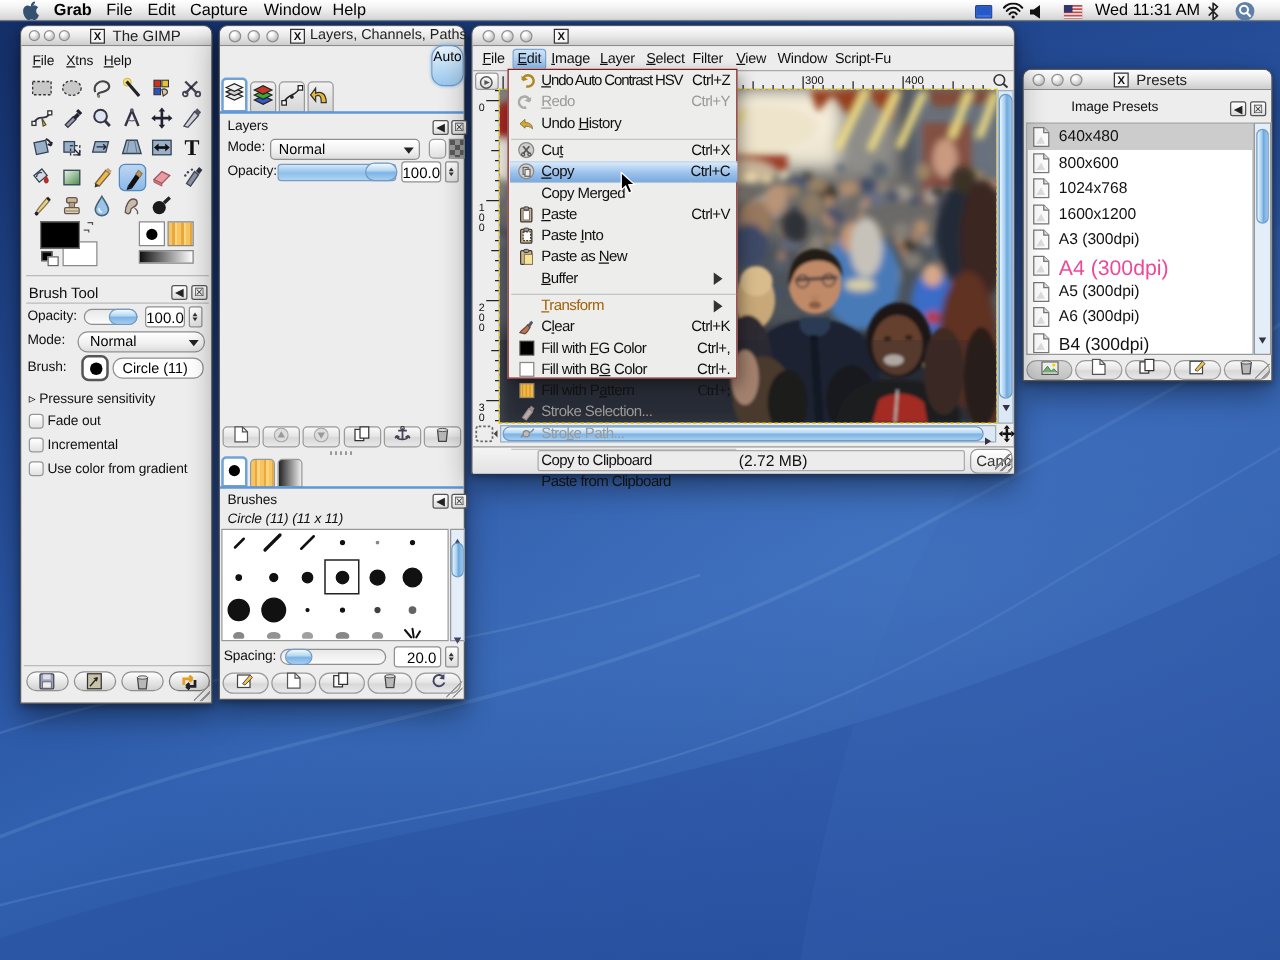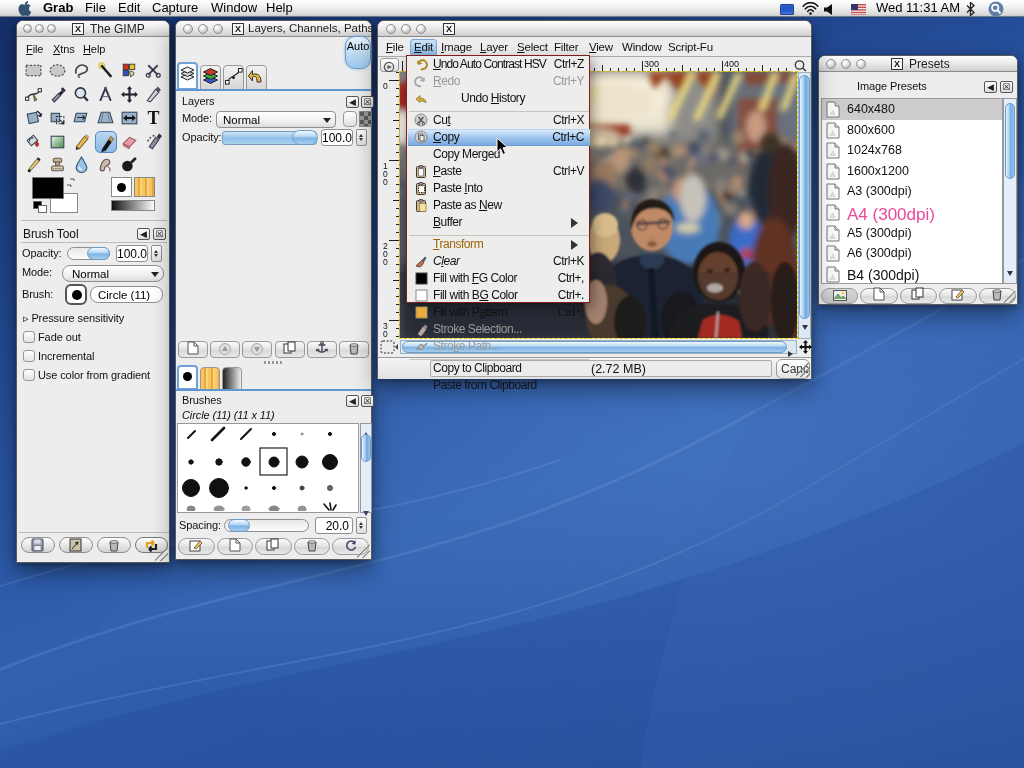--- a/index.html
+++ b/index.html
@@ -1073,21 +1073,21 @@
     <div style="position:absolute;right:5px;top:1px;color:#111;">Ctrl+Z</div>
     <div style="position:absolute;left:7px;top:18px;width:15px;height:15px;"><svg width="15" height="15" viewBox="0 0 15 15">
         <path d="M10,7 A4.5,4.5 0 1 0 7,12" fill="none" stroke="#aaa" stroke-width="2"></path>
         <path d="M10,3.5 L10,8 L5.5,8 Z" fill="#aaa" transform="rotate(20 10 7)"></path>
       </svg></div>
     <div style="position:absolute;left:26px;top:18px;color:#9a9a98;"><u>R</u>edo</div>
     <div style="position:absolute;right:5px;top:18px;color:#9a9a98;">Ctrl+Y</div>
     <div style="position:absolute;left:7px;top:35px;width:15px;height:15px;"><svg width="15" height="15" viewBox="0 0 15 15">
         <path d="M2,8 L6,4.5 L6,7 C10,7 12,9 12,12 C10,10 8,10 6,10 L6,11.5 Z" fill="#d8a828" stroke="#875" stroke-width=".8"></path>
       </svg></div>
-    <div style="position:absolute;left:26px;top:35px;color:#111;margin-left:28px;">Undo <u>H</u>istory</div>
+    <div style="position:absolute;left:26px;top:35px;color:#111;">Undo <u>H</u>istory</div>
     <div style="position:absolute;left:2px;top:55px;width:180px;height:1px;background:#c4c4c2;"></div>
     <div style="position:absolute;left:7px;top:57px;width:15px;height:15px;"><svg width="15" height="15" viewBox="0 0 15 15">
         <circle cx="7" cy="7" r="6" fill="#cfcfcf" stroke="#888"></circle>
         <path d="M4.5,4 L9.5,10 M9.5,4 L4.5,10" stroke="#555" stroke-width="1.4"></path>
         <circle cx="4.5" cy="10.5" r="1.2" fill="none" stroke="#555"></circle>
         <circle cx="9.5" cy="10.5" r="1.2" fill="none" stroke="#555"></circle>
       </svg></div>
     <div style="position:absolute;left:26px;top:57px;color:#111;">Cu<u>t</u></div>
     <div style="position:absolute;right:5px;top:57px;color:#111;">Ctrl+X</div>
     <div style="position:absolute;left:1px;top:73px;width:182px;height:17px;background:linear-gradient(#d8eafa,#9cc2ec 55%,#7cabdf);border-top:1px solid #b8d4f0;border-bottom:1px solid #6b9dd2;"></div>
@@ -1123,21 +1123,21 @@
     <div style="position:absolute;left:26px;top:159px;color:#111;"><u>B</u>uffer</div>
     <div style="position:absolute;right:6px;top:162px;width:0;height:0;border:5px solid transparent;border-left:7px solid #333;"></div>
     <div style="position:absolute;left:2px;top:179px;width:180px;height:1px;background:#c4c4c2;"></div>
     <div style="position:absolute;left:7px;top:181px;width:15px;height:15px;"><svg width="15" height="15" viewBox="0 0 15 15"></svg></div>
     <div style="position:absolute;left:26px;top:181px;color:#a16207;"><u>T</u>ransform</div>
     <div style="position:absolute;right:6px;top:184px;width:0;height:0;border:5px solid transparent;border-left:7px solid #333;"></div>
     <div style="position:absolute;left:7px;top:198px;width:15px;height:15px;"><svg width="15" height="15" viewBox="0 0 15 15">
         <path d="M2,12 C4,9 6,9 8,6 L10,8 C8,11 8,12 6,13 Z" fill="#b87848" stroke="#644"></path>
         <path d="M8,6 L11,2.5 L12.5,4 L10,8 Z" fill="#556"></path>
       </svg></div>
-    <div style="position:absolute;left:26px;top:198px;color:#111;font-style:italic;">C<u>l</u>ear</div>
+    <div style="position:absolute;left:26px;top:198px;color:#111;">C<u>l</u>ear</div>
     <div style="position:absolute;right:5px;top:198px;color:#111;">Ctrl+K</div>
     <div style="position:absolute;left:7px;top:215px;width:15px;height:15px;"><svg width="15" height="15" viewBox="0 0 15 15">
         <rect x="2" y="2" width="11" height="11" fill="#000" stroke="#444"></rect>
       </svg></div>
     <div style="position:absolute;left:26px;top:215px;color:#111;">Fill with <u>F</u>G Color</div>
     <div style="position:absolute;right:5px;top:215px;color:#111;">Ctrl+,</div>
     <div style="position:absolute;left:7px;top:232px;width:15px;height:15px;"><svg width="15" height="15" viewBox="0 0 15 15">
         <rect x="2" y="2" width="11" height="11" fill="#fff" stroke="#888"></rect>
       </svg></div>
     <div style="position:absolute;left:26px;top:232px;color:#111;">Fill with B<u>G</u> Color</div>

